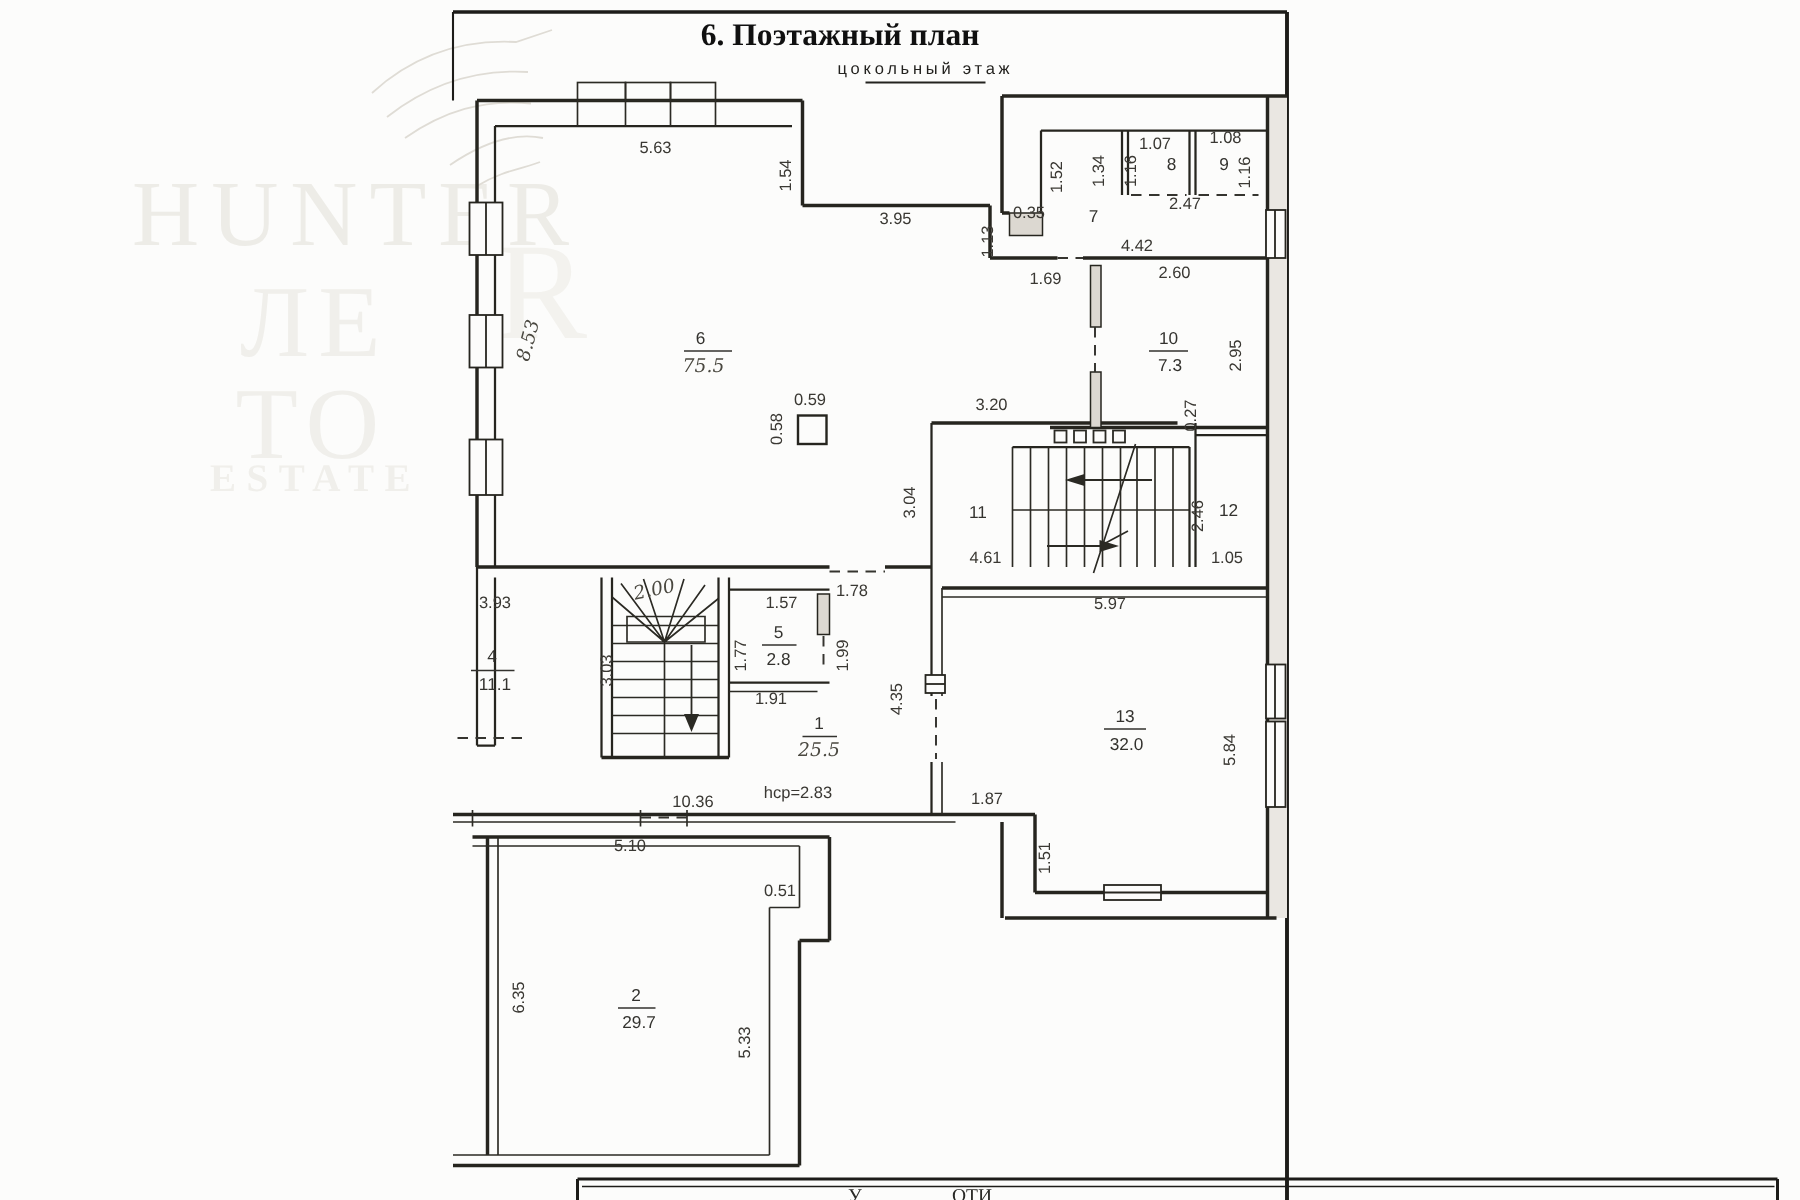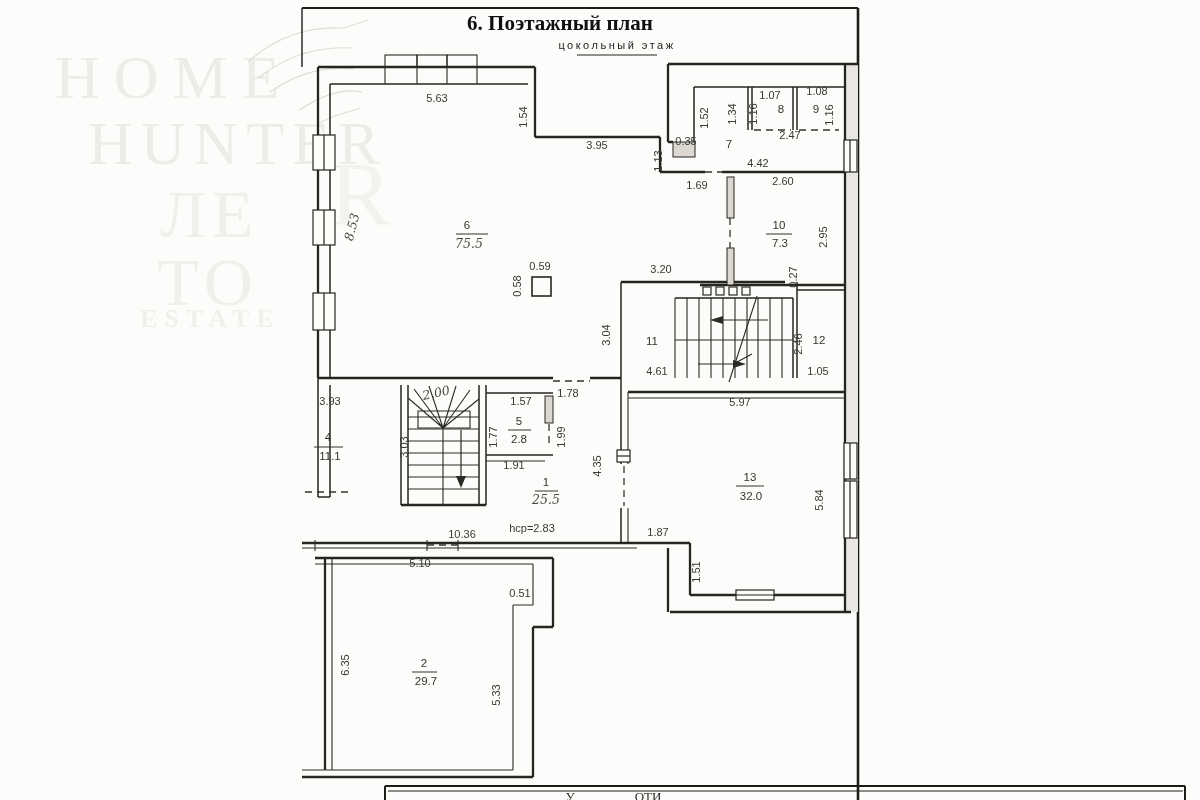--- a/index.html
+++ b/index.html
@@ -19,21 +19,20 @@
   .rn{font-family:"Liberation Sans",sans-serif;font-size:11.5px;fill:#33322e;}
   .title{font-family:"Liberation Serif",serif;font-size:21px;font-weight:bold;fill:#101010;}
   .sub{font-family:"Liberation Sans",sans-serif;font-size:11px;letter-spacing:2.5px;fill:#23221f;}
   .frag{font-family:"Liberation Serif",serif;font-size:13px;fill:#2a2a27;}
 </style>
 </head>
 <body>
 
 <div class="stage">
 
-  <div class="wm wm1">HOME</div>
   <div class="wm wm2">HUNTER</div>
   <div class="wm wm3">ЛЕ</div>
   <div class="wm wm4">ТО</div>
   <div class="wm wm5">ESTATE</div>
   <div class="wm wm6">R</div>
 
   <svg width="1200" height="800" viewBox="0 0 1200 800">
 
     <g stroke="#dfdcd5" stroke-width="1.2" fill="none">
       <path d="M248,62 C272,40 304,26 344,28 L368,20"></path>

